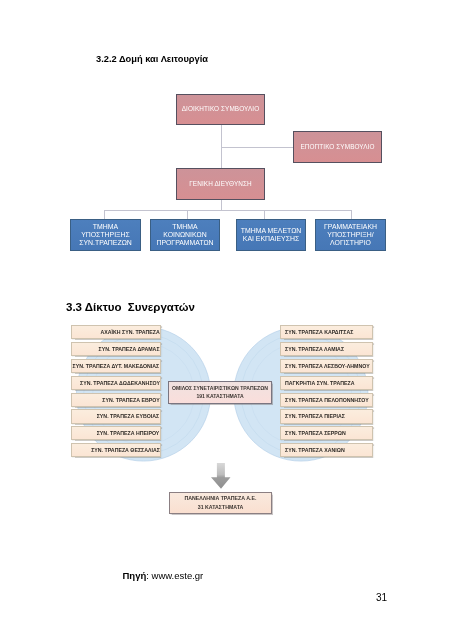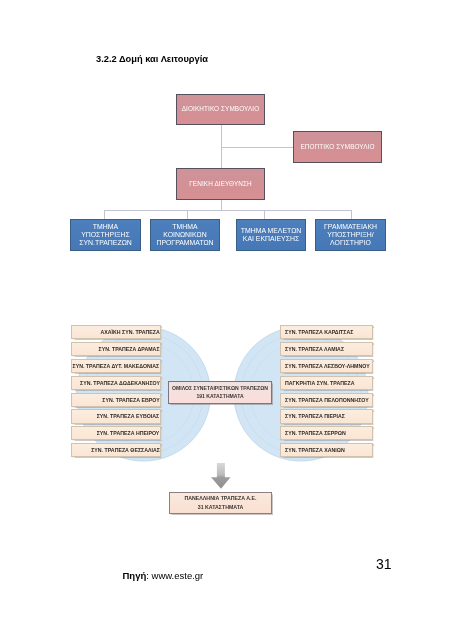--- a/index.html
+++ b/index.html
@@ -48,27 +48,28 @@
   #center-box{left:168px;top:380.5px;width:104px;height:23px;flex-direction:column;font-size:5.12px;z-index:3;
        background:linear-gradient(#f0e2e0,#fadedb);border:1px solid #7a7580;box-shadow:1.4px 1.4px 1px rgba(120,110,110,.45);}
   #center-box .ln{line-height:7.6px;white-space:nowrap;}
   #center-box .lines{position:relative;top:0.5px;}
   #bottom-box{left:169px;top:492px;width:103px;height:22px;flex-direction:column;font-size:5.25px;z-index:3;
        background:linear-gradient(#f9e9de,#fadfd0);border:1px solid #8b7f82;box-shadow:1.4px 1.4px 1px rgba(120,110,110,.4);}
   #bottom-box .ln{line-height:9.5px;white-space:nowrap;}
   #arrow{position:absolute;left:209.5px;top:462.5px;z-index:3;}
   .src{position:absolute;left:95.5px;top:570px;font-size:9.5px;color:#000;}
   .src b{font-weight:bold;padding-left:27px;}
-  .pageno{position:absolute;left:376px;top:556px;font-size:14px;color:#000;}
+  .pageno{position:absolute;left:376px;top:592px;font-size:10px;color:#000;}
 </style>
 </head>
 <body>
 
 <div class="page">
   <div class="h3" id="h-321">3.2.2 Δομή και Λειτουργία</div>
+  <div class="h3" id="h-33">3.3 Δίκτυο  Συνεργατών</div>
 
   <div id="org">
     <div class="conn" id="c-v1"></div>
     <div class="conn" id="c-h1"></div>
     <div class="conn" id="c-v2"></div>
     <div class="conn" id="c-hbus"></div>
     <div class="conn" id="c-d1"></div>
     <div class="conn" id="c-d2"></div>
     <div class="conn" id="c-d3"></div>
     <div class="conn" id="c-d4"></div>

